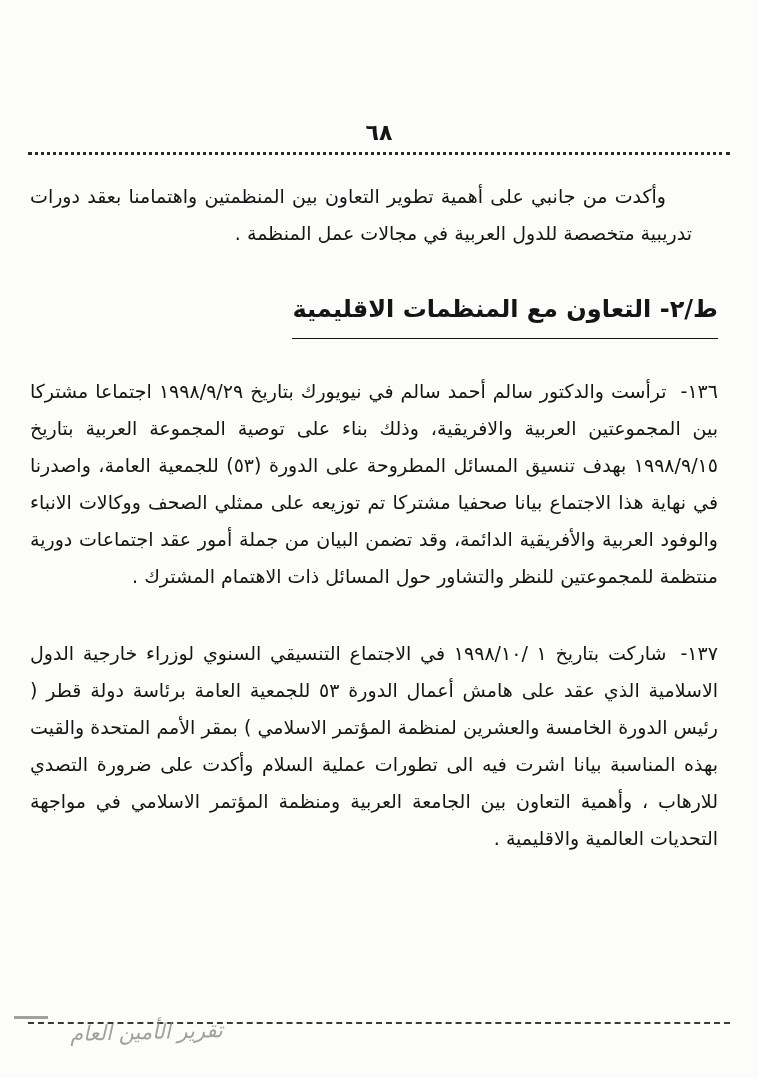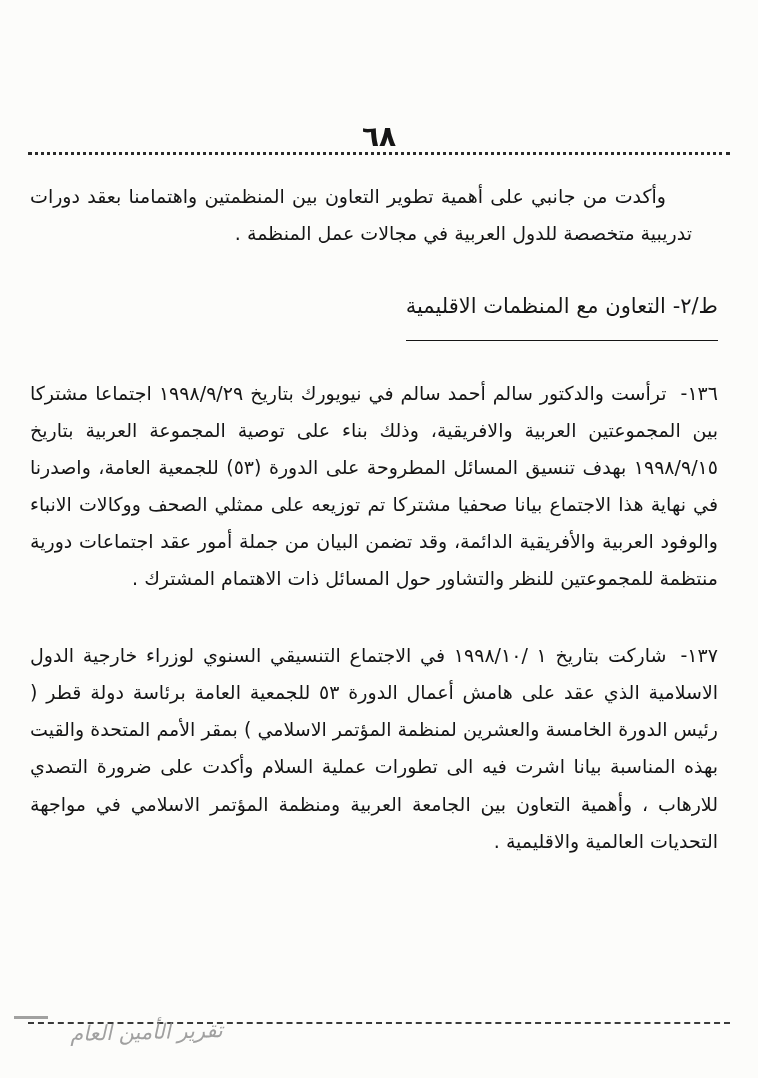--- a/index.html
+++ b/index.html
@@ -18,21 +18,21 @@
     direction: rtl;
     overflow: hidden;
     box-shadow: 0 0 4px rgba(0,0,0,.2);
   }
   .page-number {
     position: absolute;
     top: 120px;
     left: 0;
     right: 0;
     text-align: center;
-    font-size: 28px;
+    font-size: 22px;
     font-weight: bold;
     letter-spacing: 1px;
   }
   .top-rule {
     position: absolute;
     top: 152px;
     left: 28px;
     right: 28px;
     height: 0;
     border-top: 3px dotted #2a2a2a;
@@ -50,24 +50,24 @@
     margin: 0;
     padding-right: 26px;
     text-indent: 26px;
     margin-bottom: 34px;
   }
   .section-heading-wrap {
     margin: 0 0 34px 0;
   }
   .section-heading {
     display: inline-block;
-    font-size: 21px;
-    font-weight: normal;
+    font-size: 24px;
+    font-weight: bold;
     border-bottom: 1.6px solid #151515;
-    padding-bottom: 13px;
+    padding-bottom: 5px;
   }
   .numbered-paragraph {
     margin: 0 0 40px 0;
   }
   .para-num {
     font-weight: normal;
     margin-left: 14px;
   }
   .bottom-rule {
     position: absolute;

